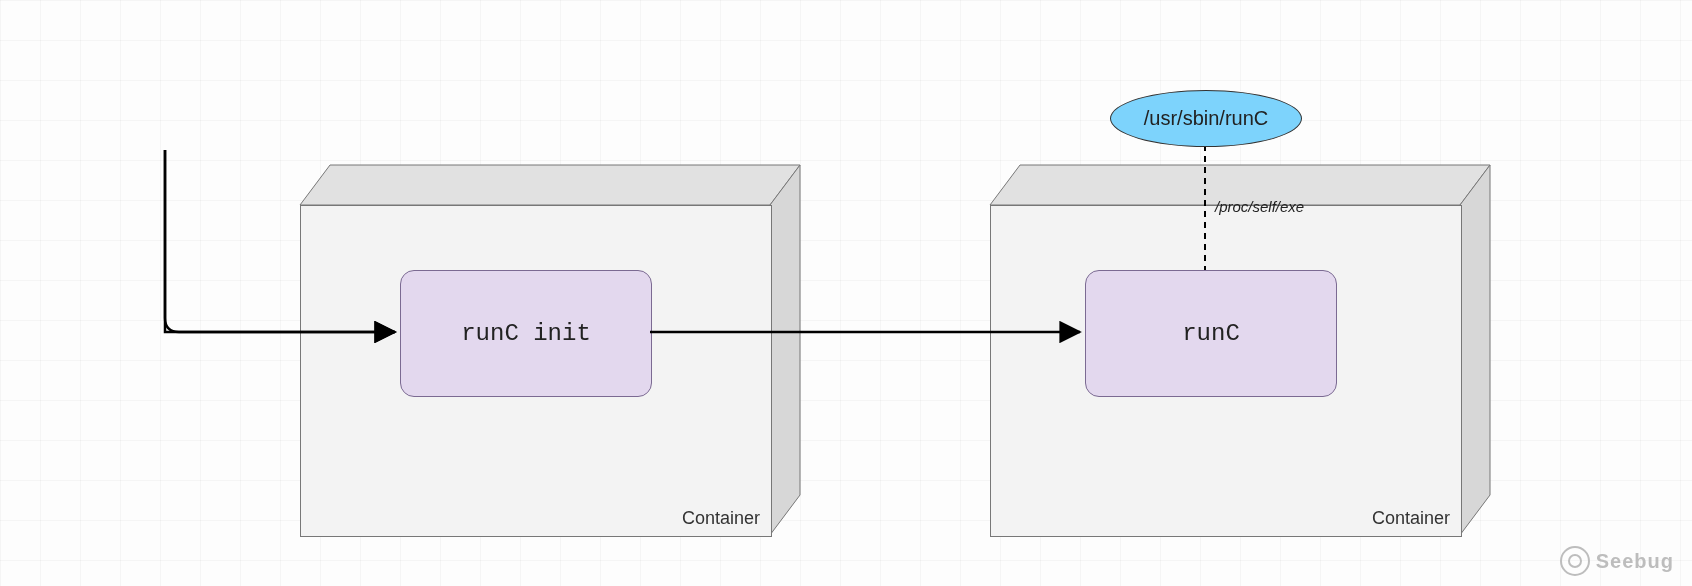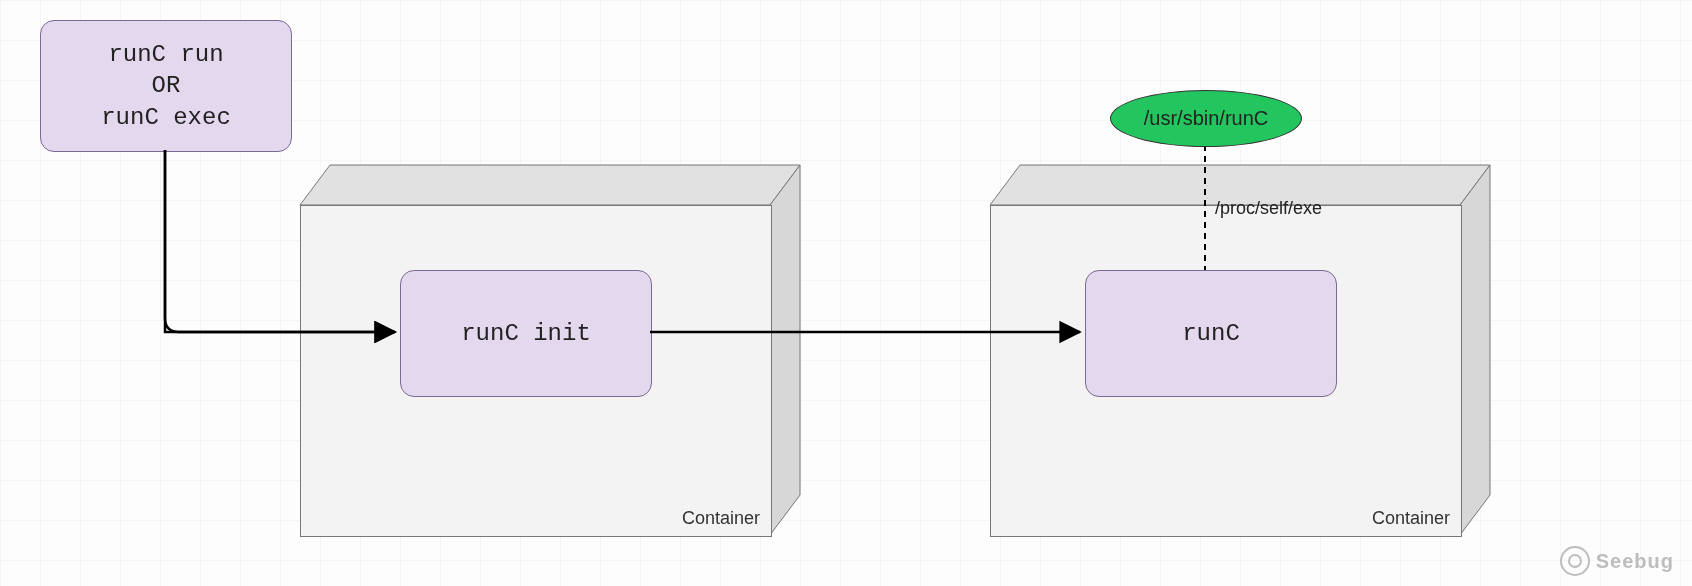--- a/index.html
+++ b/index.html
@@ -59,21 +59,21 @@
   }
   .container3d .label {
     position: absolute;
     font-family: Arial, Helvetica, sans-serif;
     font-size: 18px;
     color: #333;
   }
 
   .ellipse-node {
     position: absolute;
-    background: #22c55e;
+    background: #7dd3fc;
     border: 1px solid #333;
     border-radius: 50%;
     display: flex;
     align-items: center;
     justify-content: center;
     font-family: Arial, Helvetica, sans-serif;
     font-size: 20px;
     color: #222;
     z-index: 4;
   }
@@ -81,21 +81,22 @@
   .edge-label {
     position: absolute;
     font-size: 24px;
     color: #222;
     background: transparent;
     white-space: nowrap;
     z-index: 4;
   }
   .edge-label.small-sans {
     font-family: Arial, Helvetica, sans-serif;
-    font-size: 18px;
+    font-size: 15px;
+    font-style: italic;
   }
 
   svg.edges {
     position: absolute;
     inset: 0;
     width: 1692px;
     height: 586px;
     z-index: 3;
     pointer-events: none;
   }
@@ -152,25 +153,20 @@
     <svg style="position:absolute; left:0; top:0; width:500px; height:40px; overflow:visible;">
       <polygon points="0,40 30,0 500,0 470,40" fill="#e1e1e1" stroke="#777" stroke-width="1"></polygon>
     </svg>
     <svg style="position:absolute; left:470px; top:0; width:40px; height:370px; overflow:visible;">
       <polygon points="0,40 30,0 30,330 0,370" fill="#d7d7d7" stroke="#777" stroke-width="1"></polygon>
     </svg>
     <div class="front" style="left:0; top:40px; width:470px; height:330px;"></div>
     <div class="label" style="right:40px; bottom:6px;">Container</div>
   </div>
 
-  <div class="node-box" style="left:40px; top:20px; width:250px; height:130px;">
-    <span><span>runC run</span>
-<span>OR</span>
-<span>runC exec</span></span>
-  </div>
 
   <div class="node-box" style="left:400px; top:270px; width:250px; height:125px;">
     <span>runC init</span>
   </div>
 
   <div class="node-box" style="left:1085px; top:270px; width:250px; height:125px;">
     <span>runC</span>
   </div>
 
   <div class="ellipse-node" style="left:1110px; top:90px; width:190px; height:55px;">

